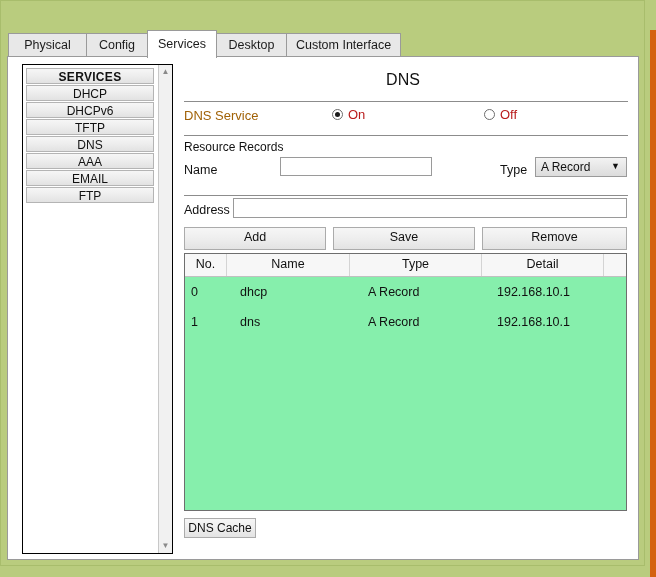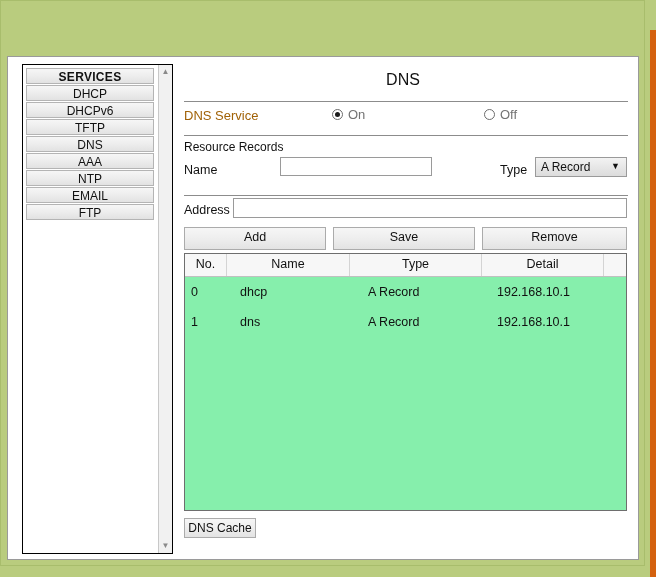--- a/index.html
+++ b/index.html
@@ -248,21 +248,21 @@
     content: "";
     position: absolute;
     left: 2px; top: 2px;
     width: 5px; height: 5px;
     border-radius: 50%;
     background: #1b1b1b;
   }
   .radio-label {
     font-size: 13px;
     margin-left: 5px;
-    color: #737373;
+    color: #b91c1c;
   }
 
   #lbl-resource-records {
     position: absolute;
     left: 4px; top: 83px;
     font-size: 12px;
     color: #111111;
   }
   #lbl-name {
     position: absolute;
@@ -418,32 +418,48 @@
 <body>
 
 <div id="desktop">
 
   <div id="bg-strip-olive"></div>
   <div id="bg-strip-orange"></div>
 
   <div id="window">
 
 
+    <div id="tabstrip">
+      <div class="tab" id="tab-0" style="left: 7px; width: 79px;">
+        <span>Physical</span>
+      </div>
+      <div class="tab" id="tab-1" style="left: 85px; width: 62px;">
+        <span>Config</span>
+      </div>
+      <div class="tab active" id="tab-2" style="left: 146px; width: 70px;">
+        <span>Services</span>
+      </div>
+      <div class="tab" id="tab-3" style="left: 215px; width: 71px;">
+        <span>Desktop</span>
+      </div>
+      <div class="tab" id="tab-4" style="left: 285px; width: 115px;">
+        <span>Custom Interface</span>
+      </div>
+    </div>
 
     <div id="content">
 
       <div id="sidebar">
         <div id="sidebar-list">
           <div class="svc-item header">SERVICES</div>
           <div class="svc-item">DHCP</div>
           <div class="svc-item">DHCPv6</div>
           <div class="svc-item">TFTP</div>
           <div class="svc-item">DNS</div>
           <div class="svc-item">AAA</div>
-          <div class="svc-item">NTP</div>
           <div class="svc-item">EMAIL</div>
           <div class="svc-item">FTP</div>
         </div>
         <div id="sidebar-scroll">
           <div class="sb-arrow up">▲</div>
           <div class="sb-arrow down">▼</div>
         </div>
       </div>
 
       <div id="main">

